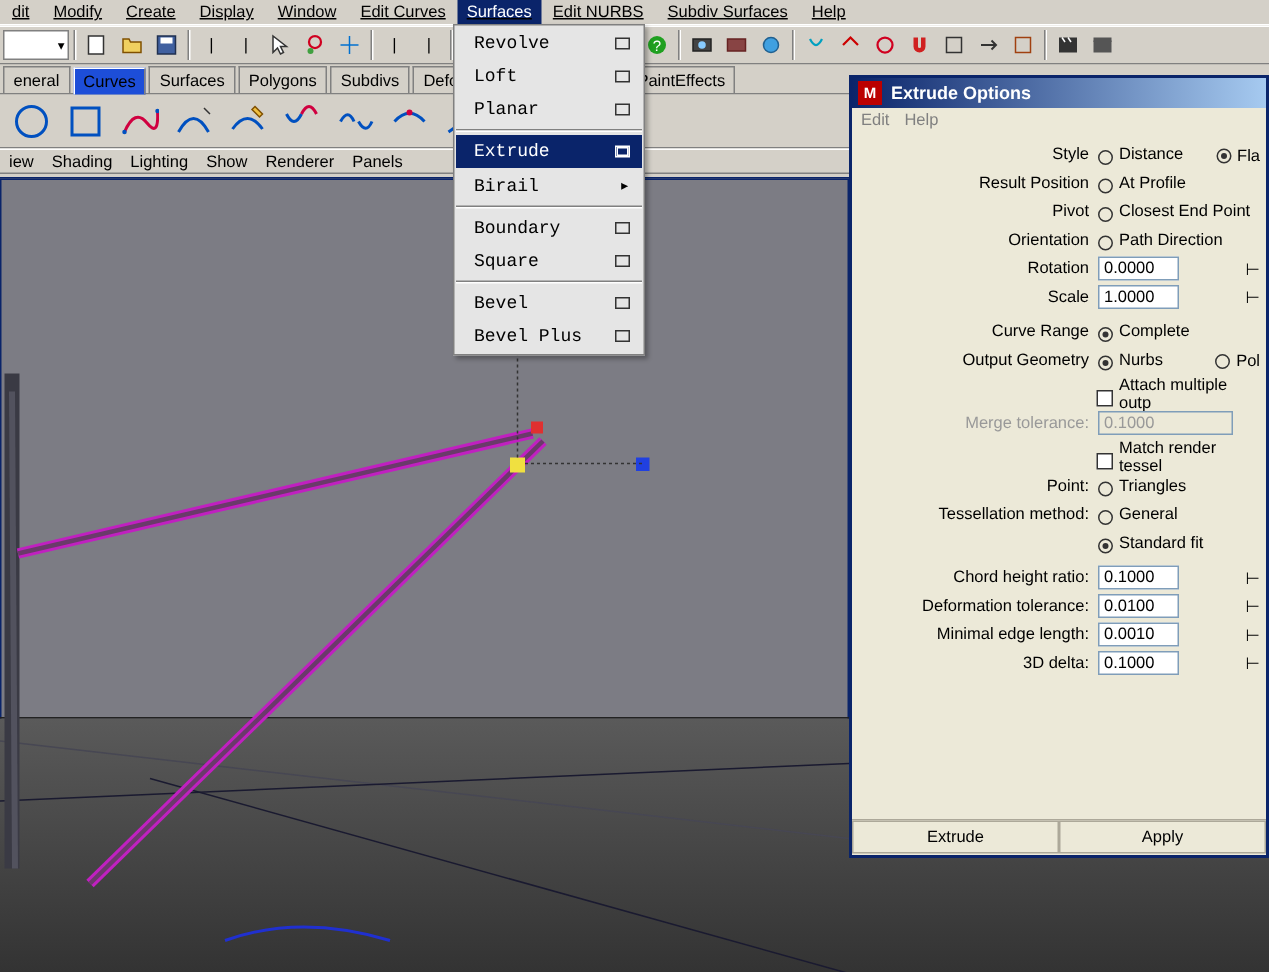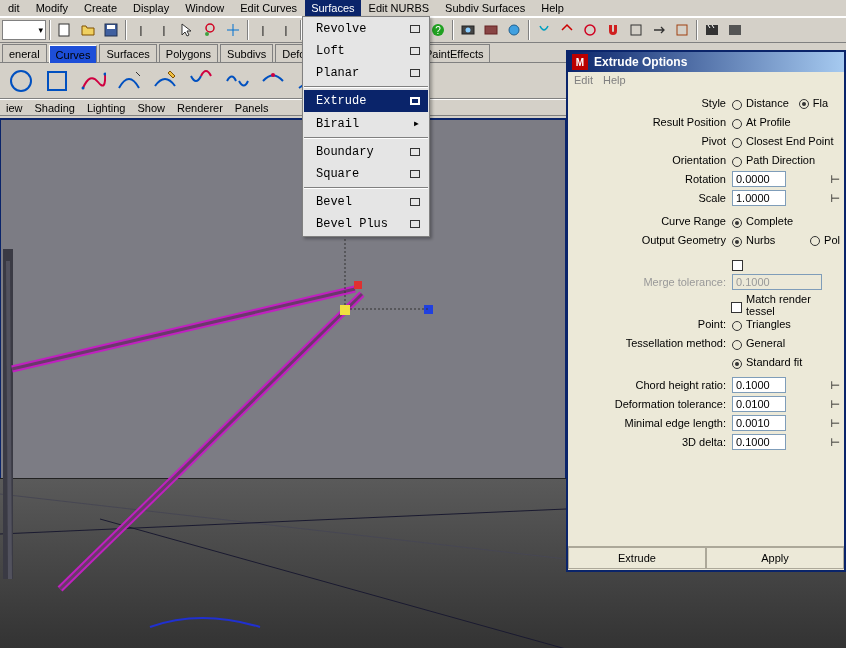--- a/index.html
+++ b/index.html
@@ -10,20 +10,21 @@
     width: 846px;
     height: 648px;
     position: relative;
     overflow: hidden;
   }
   .menubar {
     display: flex;
     height: 17px;
     background: #d4d0c8;
     border-bottom: 1px solid #fff;
+    text-decoration: underline;
   }
   .menubar div {
     padding: 2px 8px;
     cursor: pointer;
   }
   .menubar .active {
     background: #0a246a;
     color: #fff;
     padding: 2px 6px;
   }
@@ -617,21 +618,21 @@
   </div>
   <div class="panelmenu">
     <span>Edit</span>
     <span>Help</span>
   </div>
   <div class="body">
     <div class="formrow">
       <div class="lbl">Style</div>
       <span class="radio"></span>
       <span>Distance</span>
-      <span style="margin-left:auto;margin-right:14px"><span class="radio checked"></span><span>Fla</span></span>
+      <span style="margin-left:auto;margin-right:2px"><span class="radio checked"></span><span>Fla</span></span>
     </div>
     <div class="formrow">
       <div class="lbl">Result Position</div>
       <span class="radio"></span>
       <span>At Profile</span>
     </div>
     <div class="formrow">
       <div class="lbl">Pivot</div>
       <span class="radio"></span>
       <span>Closest End Point</span>
@@ -660,20 +661,21 @@
     <div class="formrow">
       <div class="lbl">Output Geometry</div>
       <span class="radio checked"></span>
       <span>Nurbs</span>
       <span style="margin-left:auto;margin-right:2px"><span class="radio"></span><span>Pol</span></span>
     </div>
     <div class="spacer4"></div>
     <div class="formrow">
       <div class="lbl"></div>
       <span class="check"></span>
+      <span>Attach multiple outp</span>
     </div>
     <div class="formrow">
       <div class="lbl disabled">Merge tolerance:</div>
       <input type="text" class="wide disabled" value="0.1000" style="">
     </div>
     <div class="spacer4"></div>
     <div class="formrow">
       <div class="lbl"></div>
       <span class="check"></span>
       <span>Match render tessel</span>

